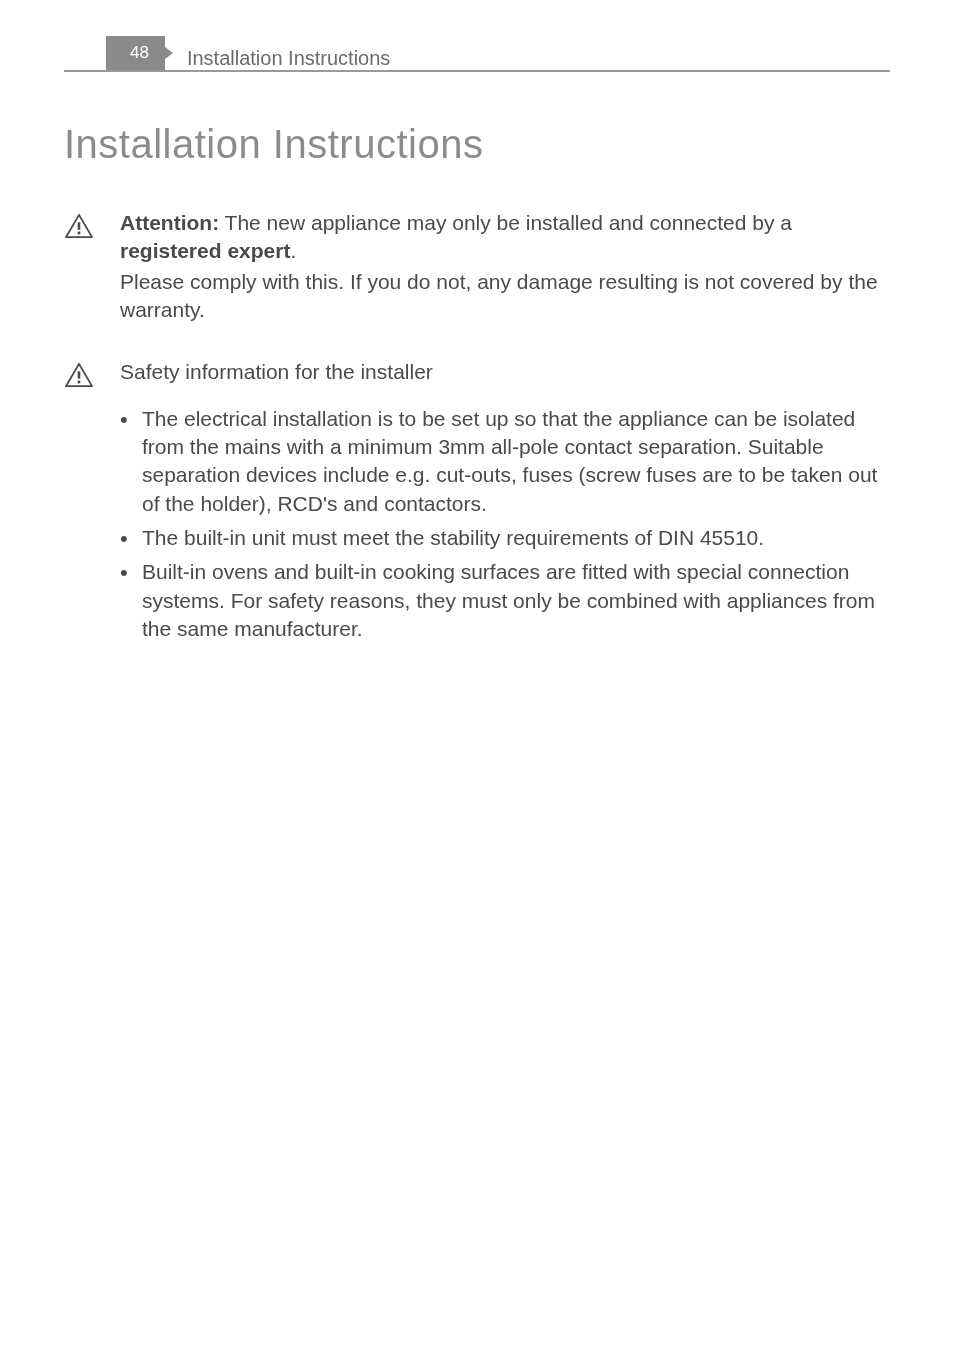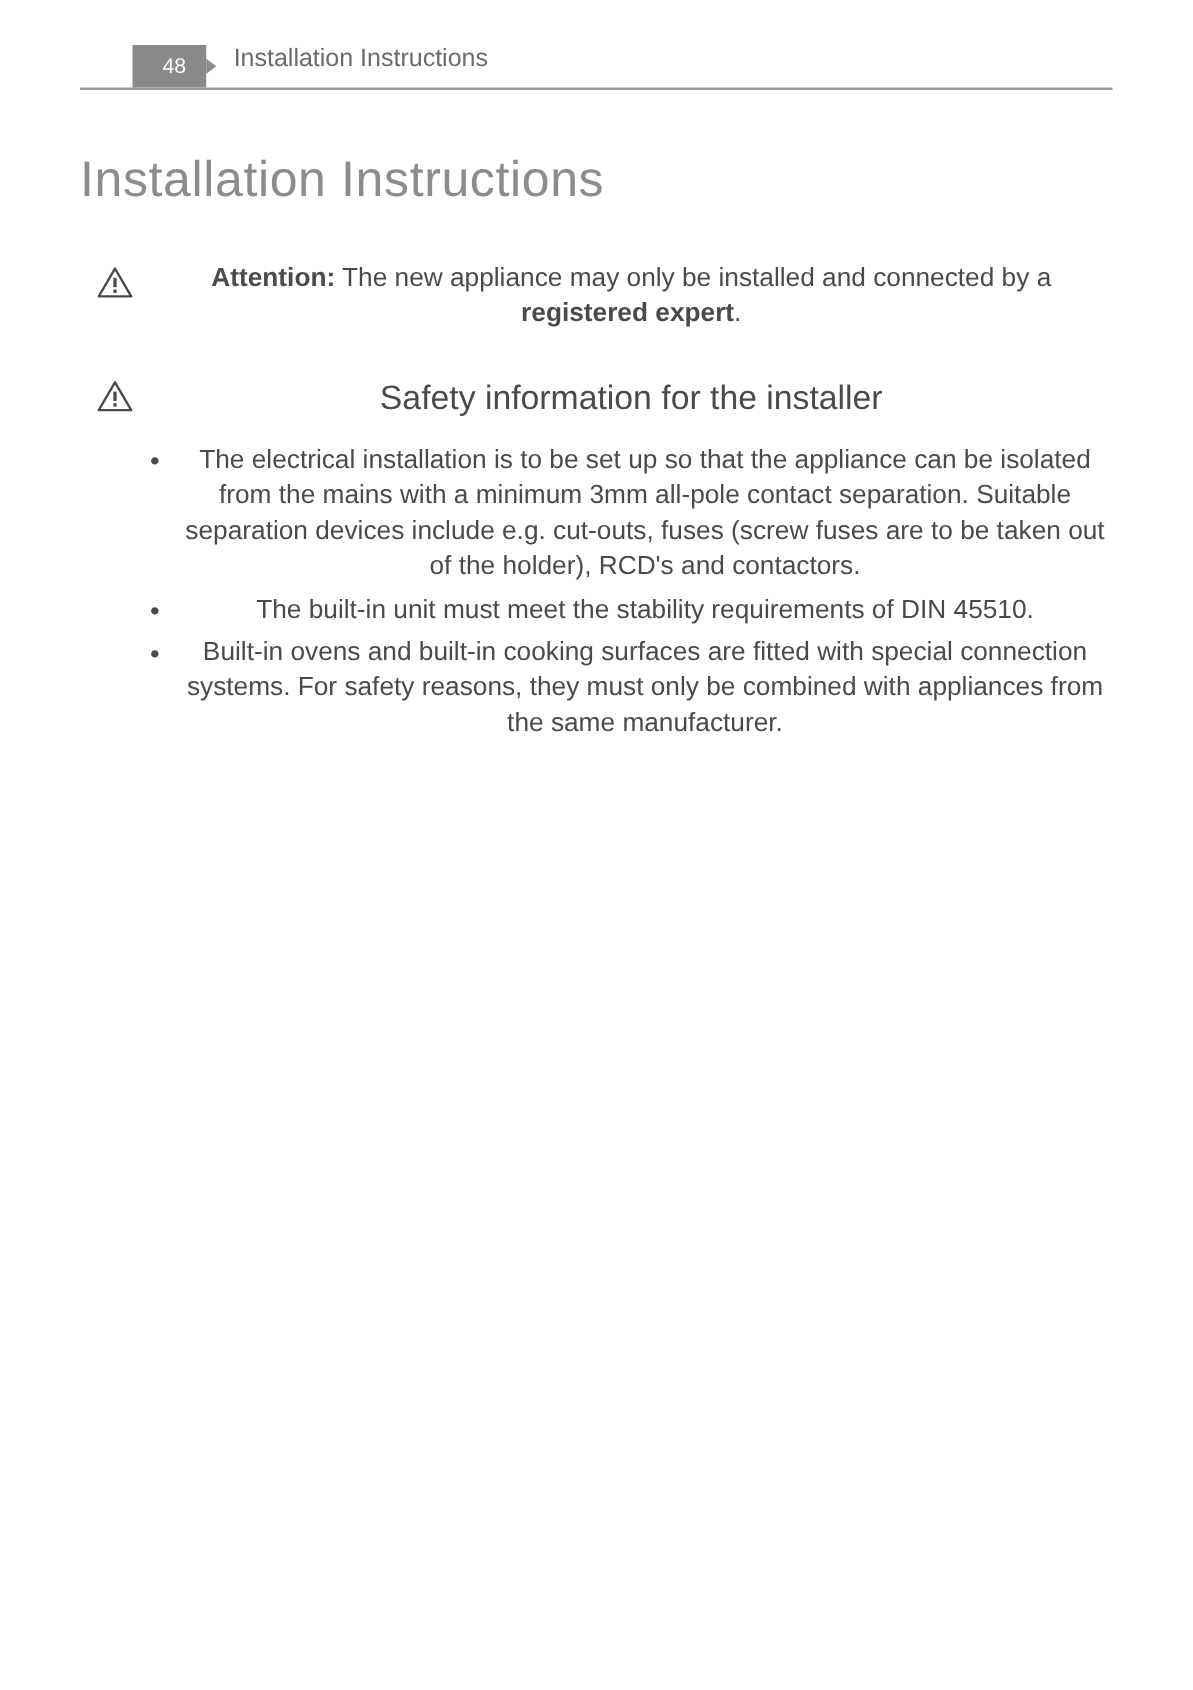--- a/index.html
+++ b/index.html
@@ -12,21 +12,21 @@
       background: #fff;
       width: 954px;
       height: 1352px;
       color: #4a4a4a;
     }
     .page {
       padding: 0;
     }
     .header-bar {
       display: flex;
-      align-items: flex-start;
+      align-items: flex-end;
       border-bottom: 2px solid #9a9a9a;
       margin: 36px 64px 0 64px;
       height: 36px;
       padding-left: 42px;
     }
     .page-number-box {
       background: #8a8a8a;
       color: #fff;
       font-size: 17px;
       padding: 5px 16px 5px 24px;
@@ -59,39 +59,38 @@
     .main-heading {
       font-size: 40px;
       color: #8c8c8c;
       font-weight: 400;
       margin-bottom: 42px;
       letter-spacing: 0.5px;
     }
     .section {
       display: flex;
       margin-bottom: 32px;
-      text-align: center;
     }
     .icon-col {
       width: 56px;
       flex-shrink: 0;
       padding-top: 4px;
     }
     .text-col {
       flex: 1;
       font-size: 21px;
       line-height: 1.35;
       color: #4a4a4a;
     }
     .warning-icon {
       width: 30px;
       height: 26px;
     }
     .sub-heading {
-      font-size: 27px;
+      font-size: 21px;
       color: #4a4a4a;
       font-weight: 400;
       margin-bottom: 18px;
     }
     .bold {
       font-weight: 700;
     }
     ul.bullets {
       list-style: none;
       padding-left: 0;
@@ -132,20 +131,21 @@
         <svg class="warning-icon" viewBox="0 0 32 28">
           <path d="M16 2 L30 26 L2 26 Z" fill="none" stroke="#4a4a4a" stroke-width="2" stroke-linejoin="round"></path>
           <rect x="14.6" y="10" width="2.8" height="8" fill="#4a4a4a"></rect>
           <rect x="14.6" y="20" width="2.8" height="3" fill="#4a4a4a"></rect>
         </svg>
       </div>
       <div class="text-col">
         <p class="para">
           <span class="bold">Attention:</span><span> The new appliance may only be installed and connected by a </span><span class="bold">registered expert</span><span>.</span>
         </p>
+        <p class="para">Please comply with this. If you do not, any damage resulting is not covered by the warranty.</p>
       </div>
     </div>
 
     <div class="section">
       <div class="icon-col">
         <svg class="warning-icon" viewBox="0 0 32 28">
           <path d="M16 2 L30 26 L2 26 Z" fill="none" stroke="#4a4a4a" stroke-width="2" stroke-linejoin="round"></path>
           <rect x="14.6" y="10" width="2.8" height="8" fill="#4a4a4a"></rect>
           <rect x="14.6" y="20" width="2.8" height="3" fill="#4a4a4a"></rect>
         </svg>

